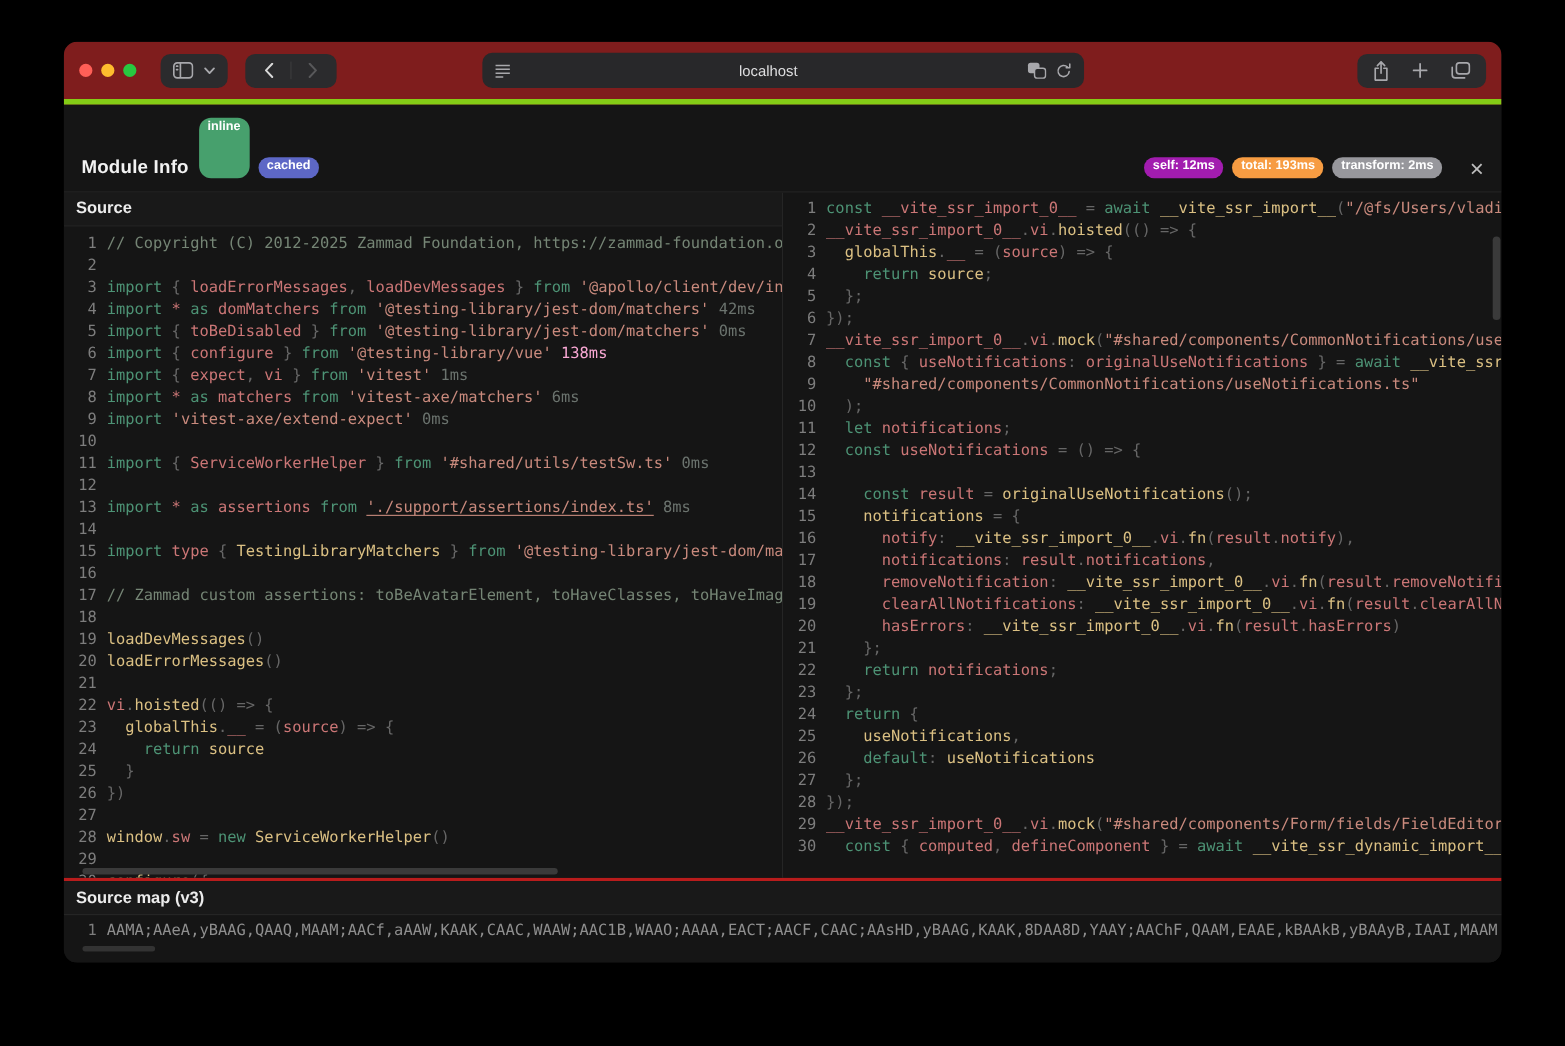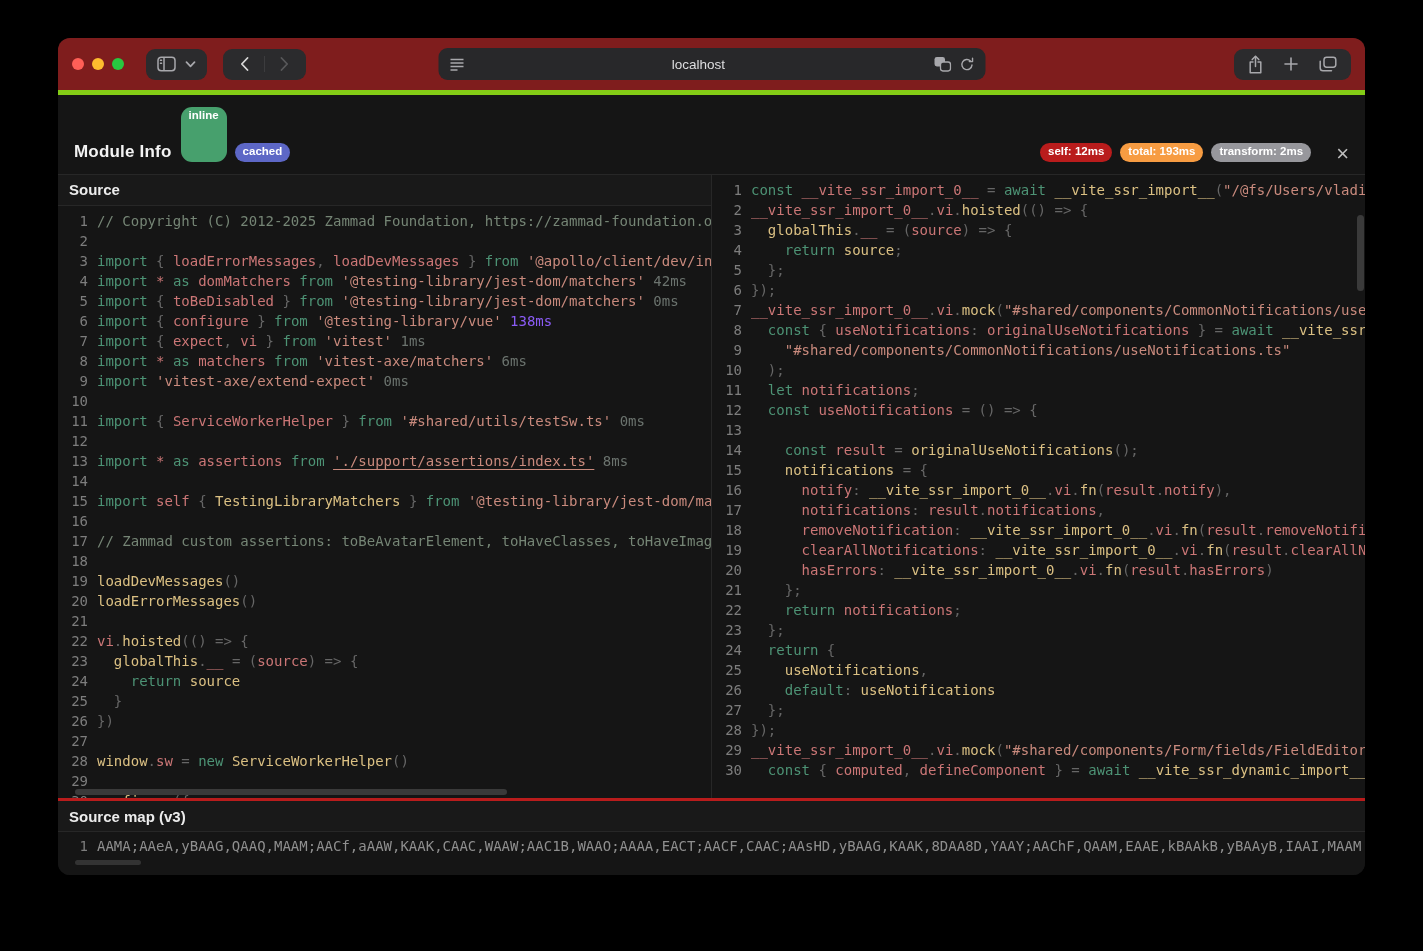--- a/index.html
+++ b/index.html
@@ -41,21 +41,21 @@
   .pane{flex:1;min-width:0;display:flex;flex-direction:column;position:relative;overflow:hidden}
   .pane+.pane{border-left:1px solid #272727}
   .pane-header{height:30px;flex:0 0 auto;display:flex;align-items:center;padding:0 11px;
                color:#ececec;font-size:15px;font-weight:700;border-bottom:1px solid #272727;background:#191919}
   .code{flex:1;overflow:hidden;padding-top:5px;font-family:"DejaVu Sans Mono",monospace;
         font-size:14px;line-height:20px;background:#151515}
   .line{display:flex;height:20px;white-space:pre}
   .ln{flex:0 0 30px;text-align:right;color:#7d7d7d;margin-right:9px}
   .lc{white-space:pre}
   .tk-k{color:#4d9375}.tk-v{color:#cb7676}.tk-s{color:#c98a7d}.tk-f{color:#dbc083}
-  .tk-p{color:#666666}.tk-c{color:#758575}.tk-t{color:#6b736e}.tk-o{color:#8b5cf6}
+  .tk-p{color:#666666}.tk-c{color:#758575}.tk-t{color:#6b736e}.tk-o{color:#f9a8d4}
   .tk-u{color:#c98a7d;text-decoration:underline;text-underline-offset:3px}
 
   .hscroll-src{position:absolute;left:17px;bottom:3px;width:432px;height:6px;border-radius:3px;background:#3a3a3a}
   .vscroll-tr{position:absolute;right:1px;top:40px;width:7px;height:76px;border-radius:3.5px;background:#3a3a3a}
 
   
   .sourcemap{flex:0 0 auto;border-top:3px solid #b91c1c;background:#151515;padding-bottom:10px}
   .sm-line{display:flex;white-space:pre;font-family:"DejaVu Sans Mono",monospace;font-size:14px;
            line-height:24px;overflow:hidden}
   .sm-line .txt{color:#8f8f8f;white-space:pre}
@@ -154,21 +154,21 @@
   </div>
 
   <div class="module-header">
     <div class="mh-row">
       <span class="mh-title">Module Info</span>
       <span style="display:flex;gap:8px">
           <span class="badge" style="background: rgb(71, 160, 109);">inline</span>
           <span class="badge" style="background: rgb(93, 103, 198); margin-top: 36px;">cached</span>
         </span>
       <span class="stats">
-          <span class="badge" style="background: #b91c1c;">self: 12ms</span>
+          <span class="badge" style="background: #a21caf;">self: 12ms</span>
           <span class="badge" style="background: rgb(247, 156, 66);">total: 193ms</span>
           <span class="badge" style="background: rgb(151, 151, 156);">transform: 2ms</span>
         </span>
       <span class="closebtn">×</span>
     </div>
   </div>
 
   <div class="panes">
     <div class="pane">
       <div class="pane-header">Source</div>
@@ -180,21 +180,21 @@
           <div class="line"><span class="ln">5</span><span class="lc"><span class="tk-k">import</span><span class="tk-p"> { </span><span class="tk-v">toBeDisabled</span><span class="tk-p"> } </span><span class="tk-k">from</span><span class="tk-s"> '@testing-library/jest-dom/matchers'</span><span class="tk-t"> 0ms</span></span></div>
           <div class="line"><span class="ln">6</span><span class="lc"><span class="tk-k">import</span><span class="tk-p"> { </span><span class="tk-v">configure</span><span class="tk-p"> } </span><span class="tk-k">from</span><span class="tk-s"> '@testing-library/vue'</span><span class="tk-o"> 138ms</span></span></div>
           <div class="line"><span class="ln">7</span><span class="lc"><span class="tk-k">import</span><span class="tk-p"> { </span><span class="tk-v">expect</span><span class="tk-p">, </span><span class="tk-v">vi</span><span class="tk-p"> } </span><span class="tk-k">from</span><span class="tk-s"> 'vitest'</span><span class="tk-t"> 1ms</span></span></div>
           <div class="line"><span class="ln">8</span><span class="lc"><span class="tk-k">import</span><span class="tk-v"> * </span><span class="tk-k">as</span><span class="tk-v"> matchers </span><span class="tk-k">from</span><span class="tk-s"> 'vitest-axe/matchers'</span><span class="tk-t"> 6ms</span></span></div>
           <div class="line"><span class="ln">9</span><span class="lc"><span class="tk-k">import</span><span class="tk-s"> 'vitest-axe/extend-expect'</span><span class="tk-t"> 0ms</span></span></div>
           <div class="line"><span class="ln">10</span><span class="lc"></span></div>
           <div class="line"><span class="ln">11</span><span class="lc"><span class="tk-k">import</span><span class="tk-p"> { </span><span class="tk-v">ServiceWorkerHelper</span><span class="tk-p"> } </span><span class="tk-k">from</span><span class="tk-s"> '#shared/utils/testSw.ts'</span><span class="tk-t"> 0ms</span></span></div>
           <div class="line"><span class="ln">12</span><span class="lc"></span></div>
           <div class="line"><span class="ln">13</span><span class="lc"><span class="tk-k">import</span><span class="tk-v"> * </span><span class="tk-k">as</span><span class="tk-v"> assertions </span><span class="tk-k">from</span><span class="tk-p"> </span><span class="tk-u">'./support/assertions/index.ts'</span><span class="tk-t"> 8ms</span></span></div>
           <div class="line"><span class="ln">14</span><span class="lc"></span></div>
-          <div class="line"><span class="ln">15</span><span class="lc"><span class="tk-k">import</span><span class="tk-v"> self</span><span class="tk-p"> { </span><span class="tk-f">TestingLibraryMatchers</span><span class="tk-p"> } </span><span class="tk-k">from</span><span class="tk-s"> '@testing-library/jest-dom/matchers'</span></span></div>
+          <div class="line"><span class="ln">15</span><span class="lc"><span class="tk-k">import</span><span class="tk-v"> type</span><span class="tk-p"> { </span><span class="tk-f">TestingLibraryMatchers</span><span class="tk-p"> } </span><span class="tk-k">from</span><span class="tk-s"> '@testing-library/jest-dom/matchers'</span></span></div>
           <div class="line"><span class="ln">16</span><span class="lc"></span></div>
           <div class="line"><span class="ln">17</span><span class="lc"><span class="tk-c">// Zammad custom assertions: toBeAvatarElement, toHaveClasses, toHaveImagePreview</span></span></div>
           <div class="line"><span class="ln">18</span><span class="lc"></span></div>
           <div class="line"><span class="ln">19</span><span class="lc"><span class="tk-f">loadDevMessages</span><span class="tk-p">()</span></span></div>
           <div class="line"><span class="ln">20</span><span class="lc"><span class="tk-f">loadErrorMessages</span><span class="tk-p">()</span></span></div>
           <div class="line"><span class="ln">21</span><span class="lc"></span></div>
           <div class="line"><span class="ln">22</span><span class="lc"><span class="tk-v">vi</span><span class="tk-p">.</span><span class="tk-f">hoisted</span><span class="tk-p">(() =&gt; {</span></span></div>
           <div class="line"><span class="ln">23</span><span class="lc"><span class="tk-p">  </span><span class="tk-f">globalThis</span><span class="tk-p">.</span><span class="tk-v">__</span><span class="tk-p"> = (</span><span class="tk-v">source</span><span class="tk-p">) =&gt; {</span></span></div>
           <div class="line"><span class="ln">24</span><span class="lc"><span class="tk-p">    </span><span class="tk-k">return</span><span class="tk-f"> source</span></span></div>
           <div class="line"><span class="ln">25</span><span class="lc"><span class="tk-p">  }</span></span></div>

